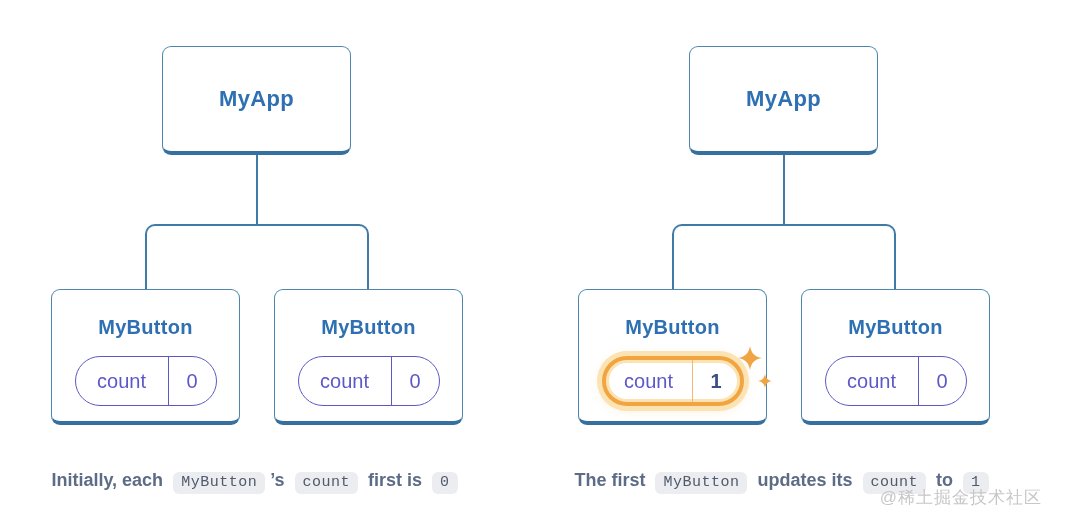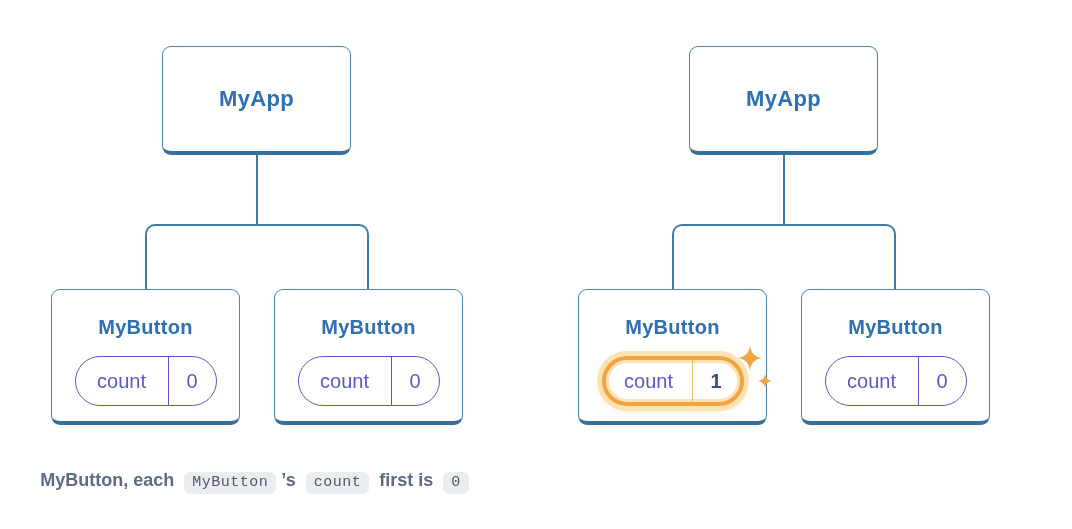--- a/index.html
+++ b/index.html
@@ -181,21 +181,21 @@
 
     <div class="node-box child-box second">
       <span class="child-label">MyButton</span>
       <div class="pill">
         <span class="pill-label">count</span>
         <span class="pill-value">0</span>
       </div>
     </div>
 
     <div class="caption">
-      <span class="cap-text">MyButton, each</span>
+      <span class="cap-text">Initially, each</span>
       <span class="cap-code">MyButton</span><span class="cap-text">’s</span>
       <span class="cap-code">count</span>
       <span class="cap-text">first is</span>
       <span class="cap-code">0</span>
     </div>
   </div>
 
   <div class="tree right">
     <div class="node-box root-box">
       <span class="root-label">MyApp</span>
@@ -222,16 +222,25 @@
     </div>
 
     <div class="node-box child-box second">
       <span class="child-label">MyButton</span>
       <div class="pill">
         <span class="pill-label">count</span>
         <span class="pill-value">0</span>
       </div>
     </div>
 
+    <div class="caption">
+      <span class="cap-text">The first</span>
+      <span class="cap-code">MyButton</span>
+      <span class="cap-text">updates its</span>
+      <span class="cap-code">count</span>
+      <span class="cap-text">to</span>
+      <span class="cap-code">1</span>
+    </div>
   </div>
 
+  <div class="watermark">@稀土掘金技术社区</div>
 
 </div>
 
 </body></html>

